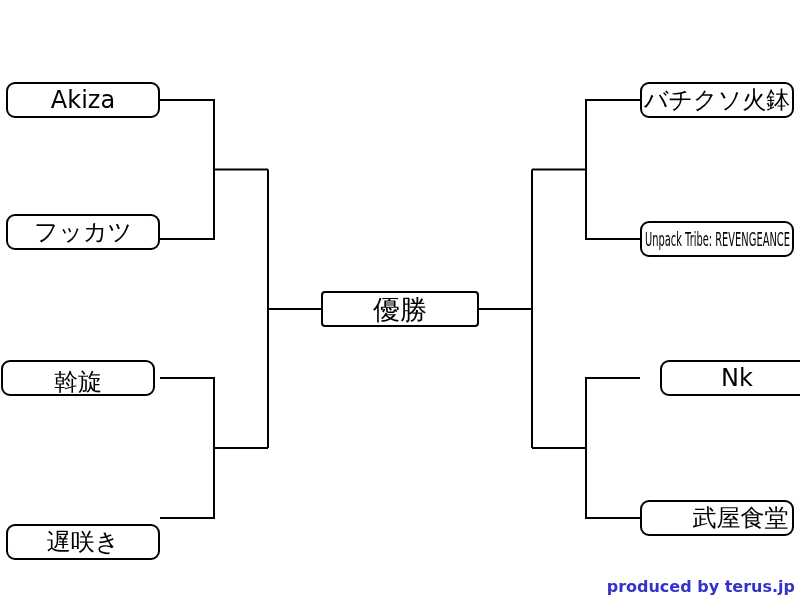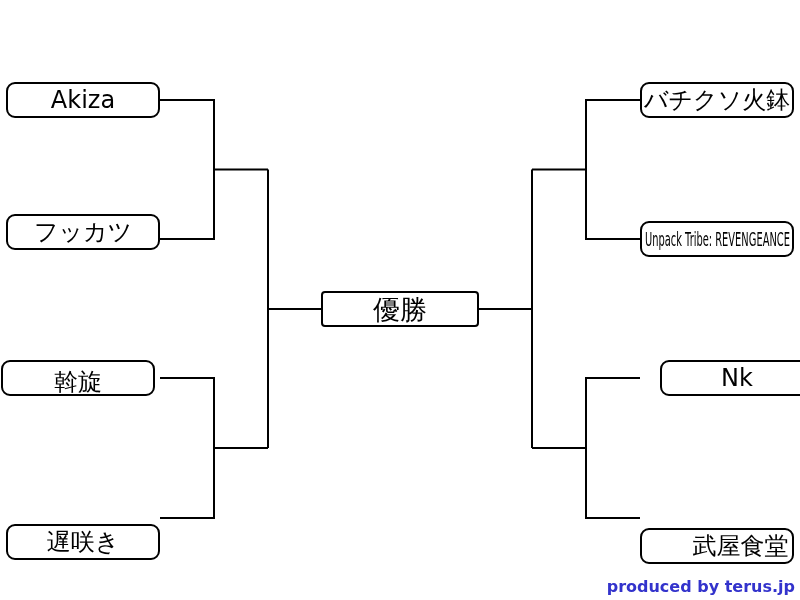--- a/index.html
+++ b/index.html
@@ -67,21 +67,21 @@
     color: #000000;
     white-space: nowrap;
   }
   .b-l1 { left: 6px;   top: 82px;  }
   .b-l2 { left: 6px;   top: 214px; }
   .b-l3 { left: 1px;   top: 360px; align-items: flex-end; }
   .b-l4 { left: 6px;   top: 524px; }
   .b-r1 { left: 640px; top: 82px;  }
   .b-r2 { left: 640px; top: 221px; }
   .b-r3 { left: 660px; top: 360px; }
-  .b-r4 { left: 640px; top: 528px; padding-left: 47px; }
+  .b-r4 { left: 640px; top: 500px; padding-left: 47px; }
   .credit {
     position: absolute;
     right: 5px;
     top: 577px;
     font-size: 16px;
     font-weight: bold;
     text-decoration: none;
     color: #3333cc;
     white-space: nowrap;
   }

